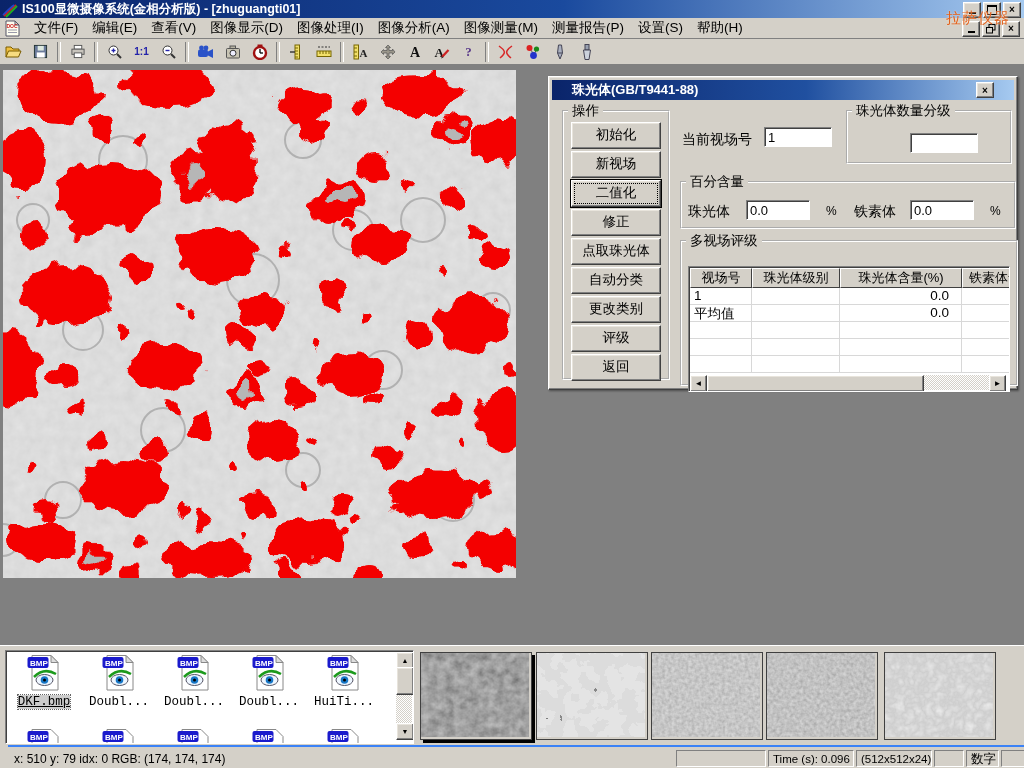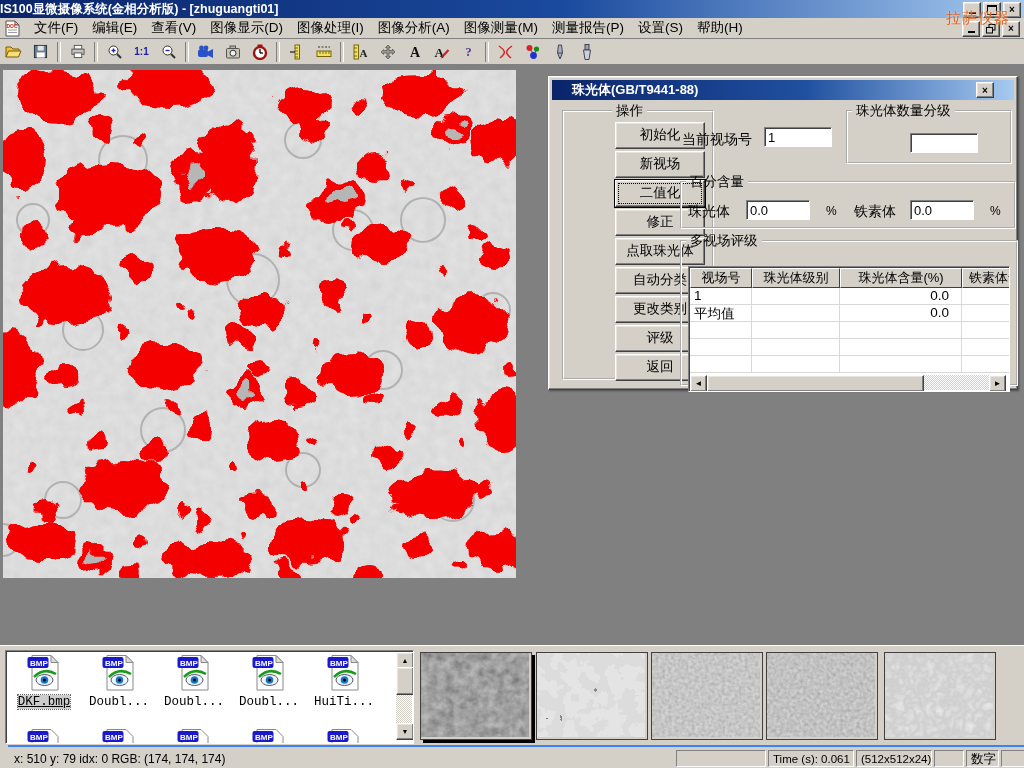--- a/index.html
+++ b/index.html
@@ -7,21 +7,21 @@
        font-family:"Liberation Sans","DejaVu Sans",sans-serif;position:relative;}
   .screen{position:absolute;inset:0;width:1024px;height:768px;background:#d4d0c8;}
 
   
   .raised{background:#d4d0c8;border:1px solid;border-color:#ffffff #404040 #404040 #ffffff;
           box-shadow:inset -1px -1px 0 #808080, inset 1px 1px 0 #e8e4dc;}
 
   
   .titlebar{position:absolute;left:0;top:0;width:1024px;height:18px;
             background:linear-gradient(90deg,#0a246a 0%,#1a4a9e 55%,#a6caf0 100%);
-            display:flex;align-items:flex-start;color:#fff;font-size:12.5px;font-weight:bold;flex-direction:column;}
+            display:flex;align-items:flex-end;color:#fff;font-size:12.5px;font-weight:bold;}
   .titlebar .appicon{width:16px;height:14px;margin:0 4px 0 2px;}
   .win-btn{width:16px;height:14px;margin-left:2px;display:flex;align-items:center;justify-content:center;
            font-size:10px;font-weight:bold;color:#000;line-height:1;}
   .tb-buttons{position:absolute;right:3px;top:2px;display:flex;}
   .watermark{position:absolute;right:14px;top:9px;z-index:50;color:#e2601c;font-size:15px;
              font-weight:normal;letter-spacing:1px;text-shadow:0 0 2px rgba(255,240,220,.8);pointer-events:none;}
 
   
   .menubar{position:absolute;left:0;top:18px;width:1024px;height:20px;background:#d4d0c8;
            display:flex;align-items:center;font-size:13.5px;color:#000;
@@ -500,21 +500,21 @@
     </div>
 
     <div class="dialog">
       <div class="dlg-title">
         <span>珠光体(GB/T9441-88)</span>
         <span class="spacer"></span>
         <div class="dlg-close raised">×</div>
       </div>
       <div class="dlg-body">
 
-        <fieldset style="left:10px;top:2px;width:104px;height:274px;padding-left:44px;">
+        <fieldset style="left:10px;top:2px;width:104px;height:274px;">
           <legend>操作</legend>
           <div class="op-btn raised">初始化</div>
           <div class="op-btn raised">新视场</div>
           <div class="op-btn raised focused">二值化</div>
           <div class="op-btn raised">修正</div>
           <div class="op-btn raised">点取珠光体</div>
           <div class="op-btn raised">自动分类</div>
           <div class="op-btn raised">更改类别</div>
           <div class="op-btn raised">评级</div>
           <div class="op-btn raised">返回</div>
@@ -726,19 +726,19 @@
     <div class="thumb" style="left:884px;">
         <svg width="108" height="84">
           <rect width="108" height="84" filter="url(#tn5)"></rect>
         </svg>
       </div>
   </div>
 
   <div class="statusbar">
     <span class="sp-plain" style="left:2px;">x: 510 y: 79 idx: 0 RGB: (174, 174, 174)</span>
     <span class="sp" style="left:668px;width:90px;"></span>
-    <span class="sp" style="left:760px;width:86px;font-size:11.5px;">Time (s): 0.061</span>
+    <span class="sp" style="left:760px;width:86px;font-size:11.5px;">Time (s): 0.096</span>
     <span class="sp" style="left:848px;width:76px;font-size:11.5px;">(512x512x24)</span>
     <span class="sp" style="left:926px;width:30px;"></span>
     <span class="sp" style="left:958px;width:33px;font-size:12.5px;text-align:center;">数字</span>
     <span class="sp" style="left:993px;width:28px;"></span>
   </div>
 </div>
 
 </body></html>

